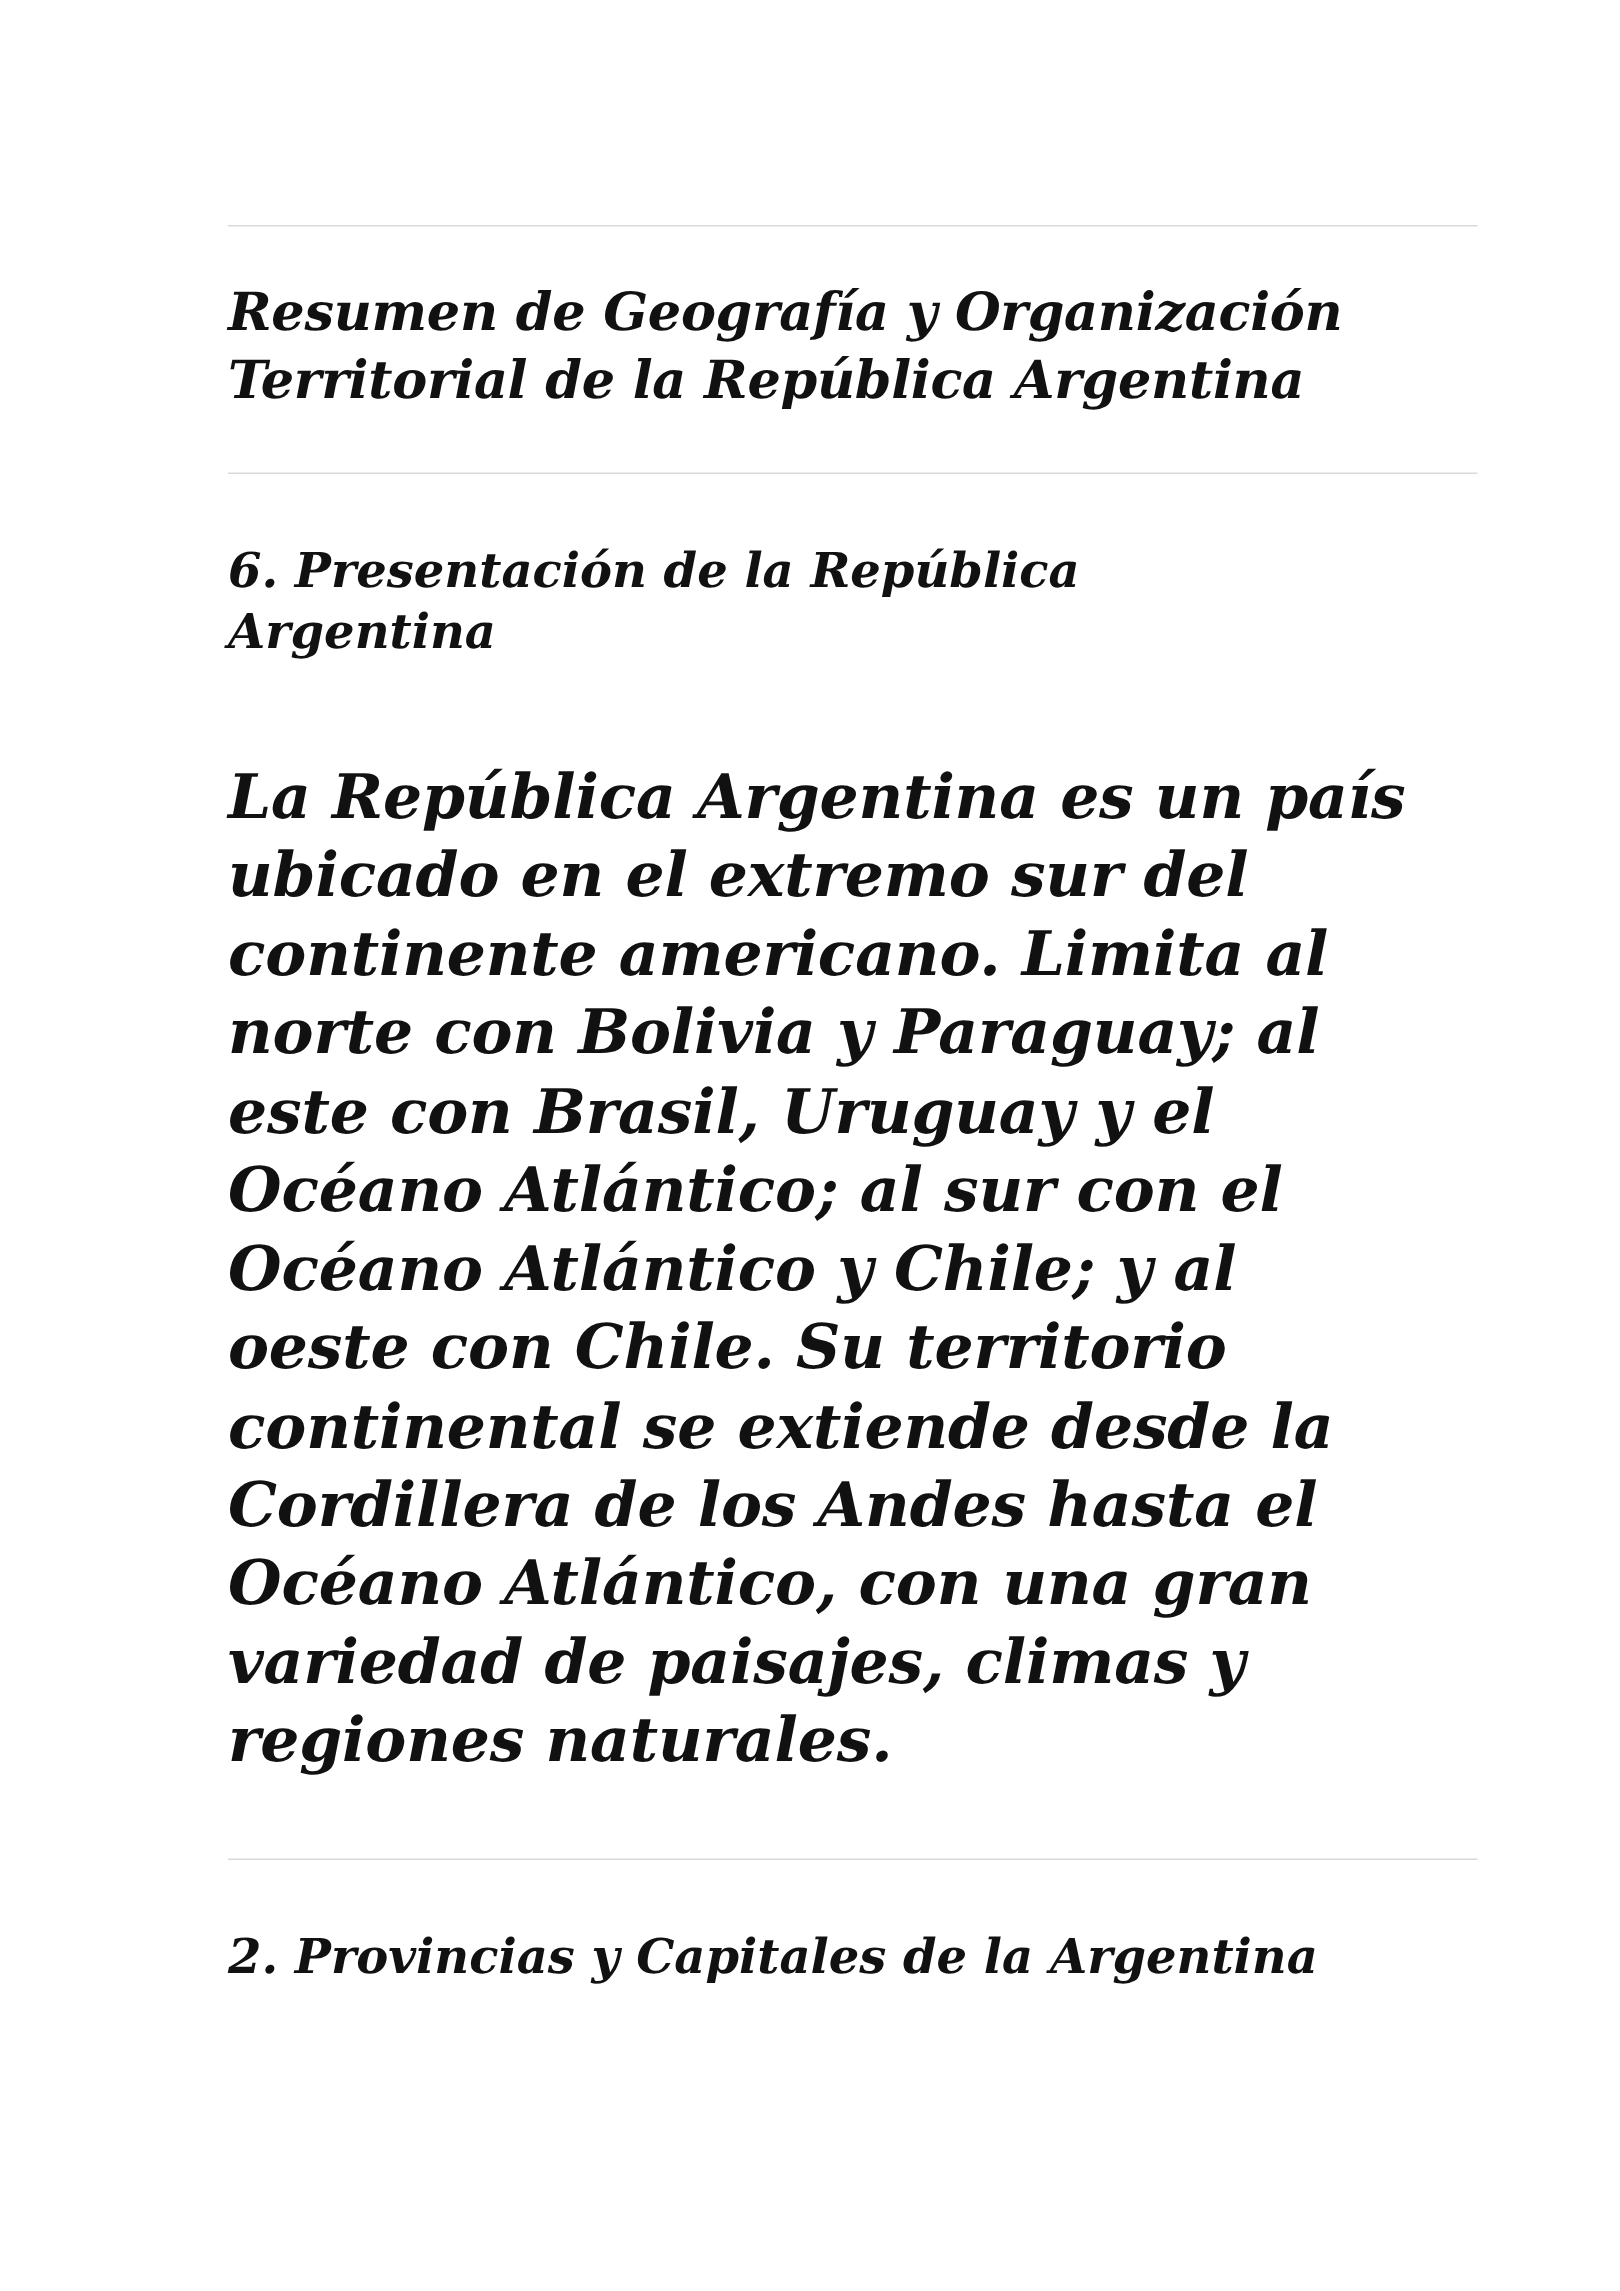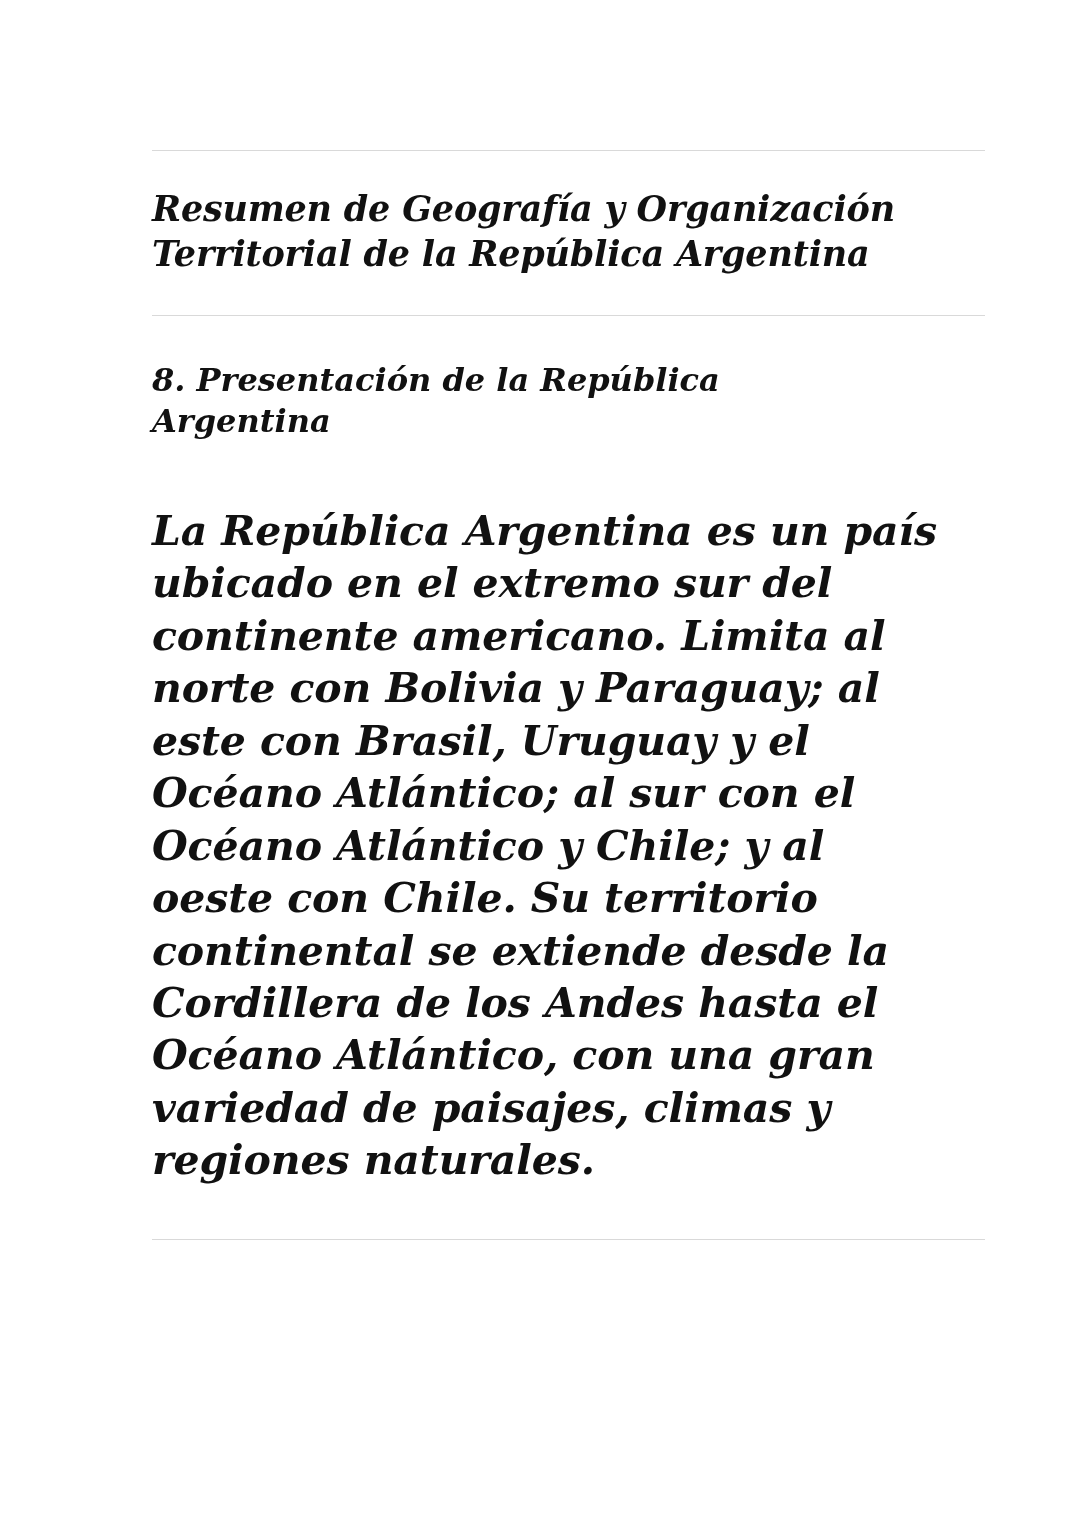--- a/index.html
+++ b/index.html
@@ -71,23 +71,24 @@
 
 <div class="page">
 
   <hr class="rule">
 
   <h1 class="doc-title">Resumen de Geografía y Organización Territorial de la República Argentina</h1>
 
   <hr class="rule">
 
   <div class="section">
-    <h2 class="h2">8. Presentación de la República Argentina</h2>
+    <h2 class="h2">6. Presentación de la República Argentina</h2>
     <p class="body-para">La República Argentina es un país ubicado en el extremo sur del continente americano. Limita al norte con Bolivia y Paraguay; al este con Brasil, Uruguay y el Océano Atlántico; al sur con el Océano Atlántico y Chile; y al oeste con Chile. Su territorio continental se extiende desde la Cordillera de los Andes hasta el Océano Atlántico, con una gran variedad de paisajes, climas y regiones naturales.</p>
   </div>
 
   <div class="spacer-before-rule"></div>
   <hr class="rule mid">
 
   <div class="section">
+    <h2 class="h2 wide">2. Provincias y Capitales de la Argentina</h2>
   </div>
 
 </div>
 
 </body></html>

